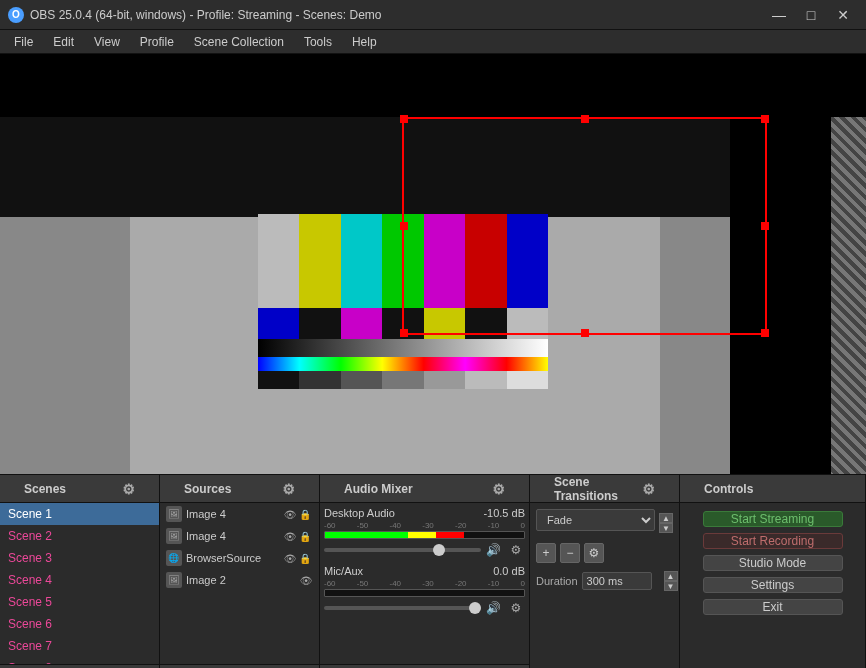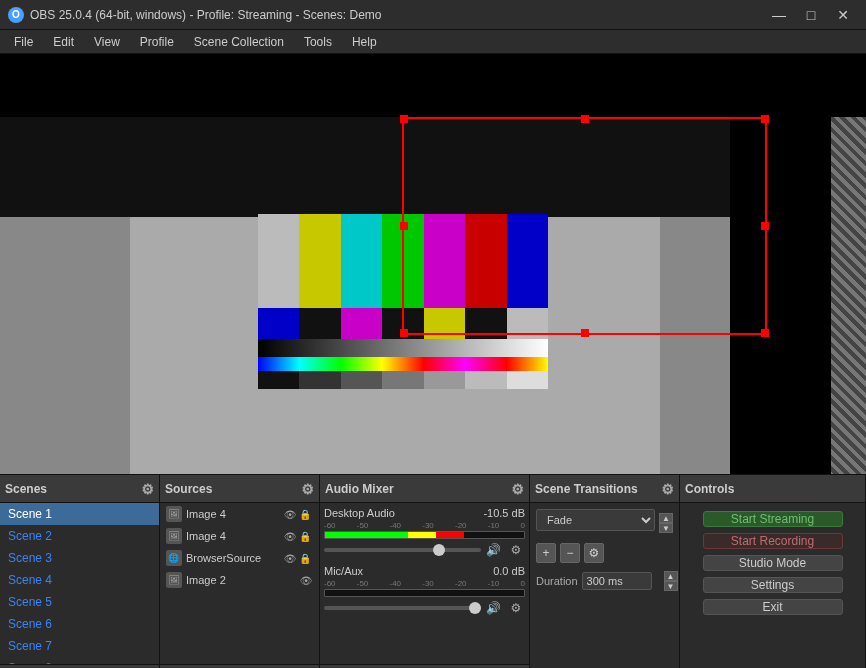--- a/index.html
+++ b/index.html
@@ -33,27 +33,27 @@
     .sel-mr { top: 50%; right: -4px; transform: translateY(-50%); }
     .sel-bl { bottom: -4px; left: -4px; }
     .sel-bc { bottom: -4px; left: 50%; transform: translateX(-50%); }
     .sel-br { bottom: -4px; right: -4px; }
 
     
     .bottom-panels { display: flex; height: 218px; background: #2b2b2b; border-top: 1px solid #111; }
 
     
     .panel { display: flex; flex-direction: column; border-right: 1px solid #111; }
-    .panel-header { height: 28px; background: #3a3a3a; display: flex; align-items: center; justify-content: space-between; padding: 0 5px; border-bottom: 1px solid #111; font-size: 12px; font-weight: bold; color: #ccc; flex-shrink: 0; }
+    .panel-header { height: 28px; background: #3a3a3a; display: flex; align-items: center; justify-content: space-between; padding: 0 24px; border-bottom: 1px solid #111; font-size: 12px; font-weight: bold; color: #ccc; flex-shrink: 0; }
     .panel-header-icon { font-size: 14px; color: #aaa; cursor: pointer; }
 
     
     .scenes-panel { width: 160px; }
     .scenes-list { flex: 1; overflow-y: auto; }
-    .scene-item { padding: 4px 8px; cursor: pointer; color: #3b82f6; font-size: 12px; }
+    .scene-item { padding: 4px 8px; cursor: pointer; color: #ec4899; font-size: 12px; }
     .scene-item.active { background: #3d6b99; color: #fff; }
     .panel-footer { height: 28px; background: #3a3a3a; display: flex; align-items: center; padding: 0 6px; gap: 4px; border-top: 1px solid #111; flex-shrink: 0; }
     .icon-btn { width: 20px; height: 20px; background: #555; border: 1px solid #666; border-radius: 2px; color: #ccc; font-size: 12px; display: flex; align-items: center; justify-content: center; cursor: pointer; }
 
     
     .sources-panel { width: 160px; }
     .sources-list { flex: 1; overflow-y: auto; }
     .source-item { padding: 3px 6px; cursor: pointer; color: #ccc; font-size: 11px; display: flex; align-items: center; gap: 4px; }
     .source-icon { width: 16px; height: 16px; background: #555; border-radius: 2px; flex-shrink: 0; display: flex; align-items: center; justify-content: center; font-size: 9px; color: #aaa; }
     .source-name { flex: 1; overflow: hidden; text-overflow: ellipsis; white-space: nowrap; }

